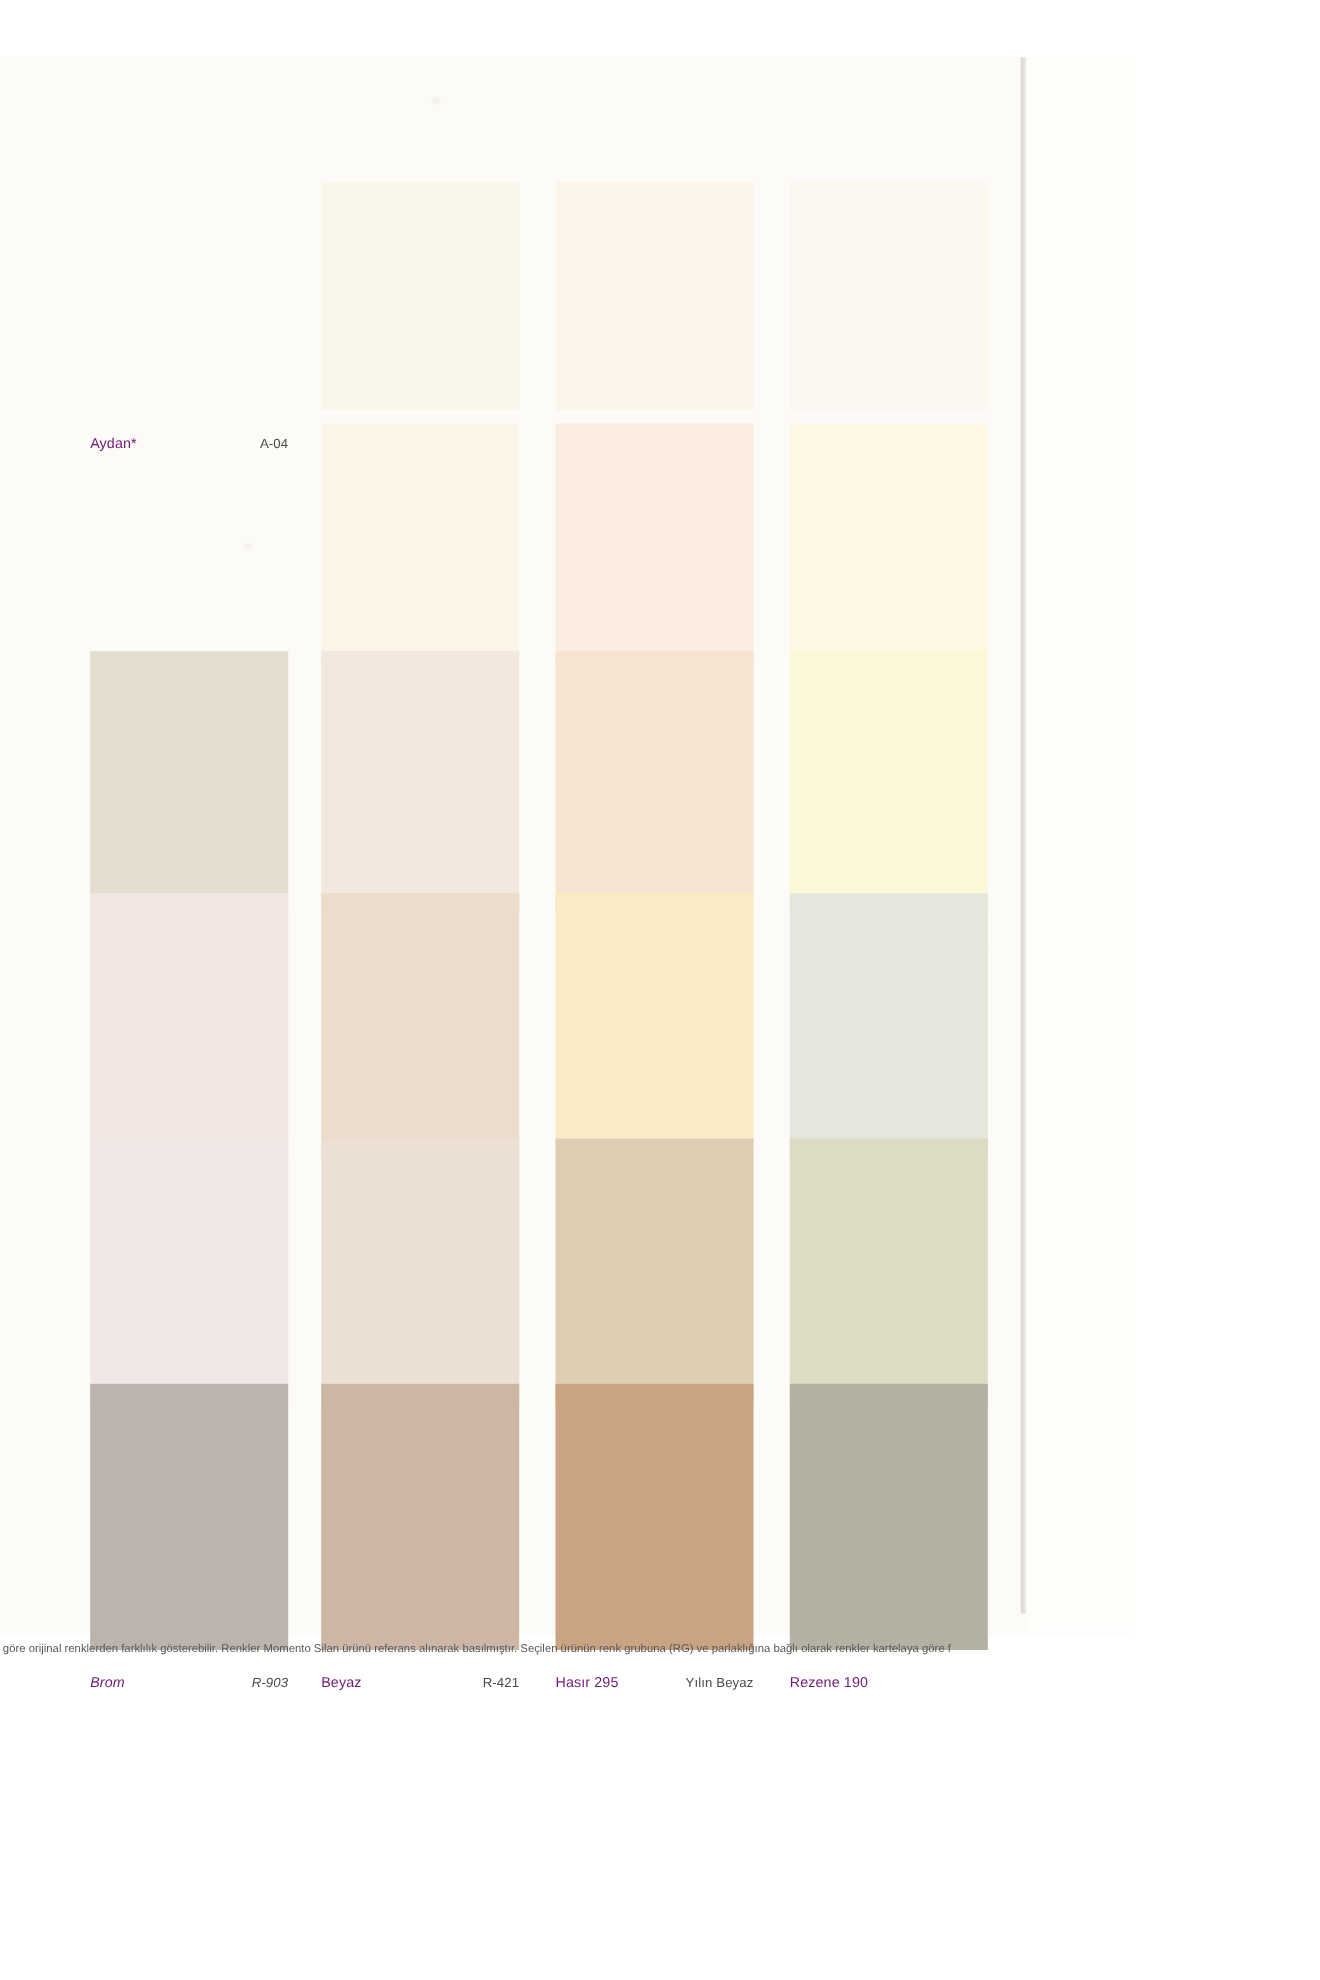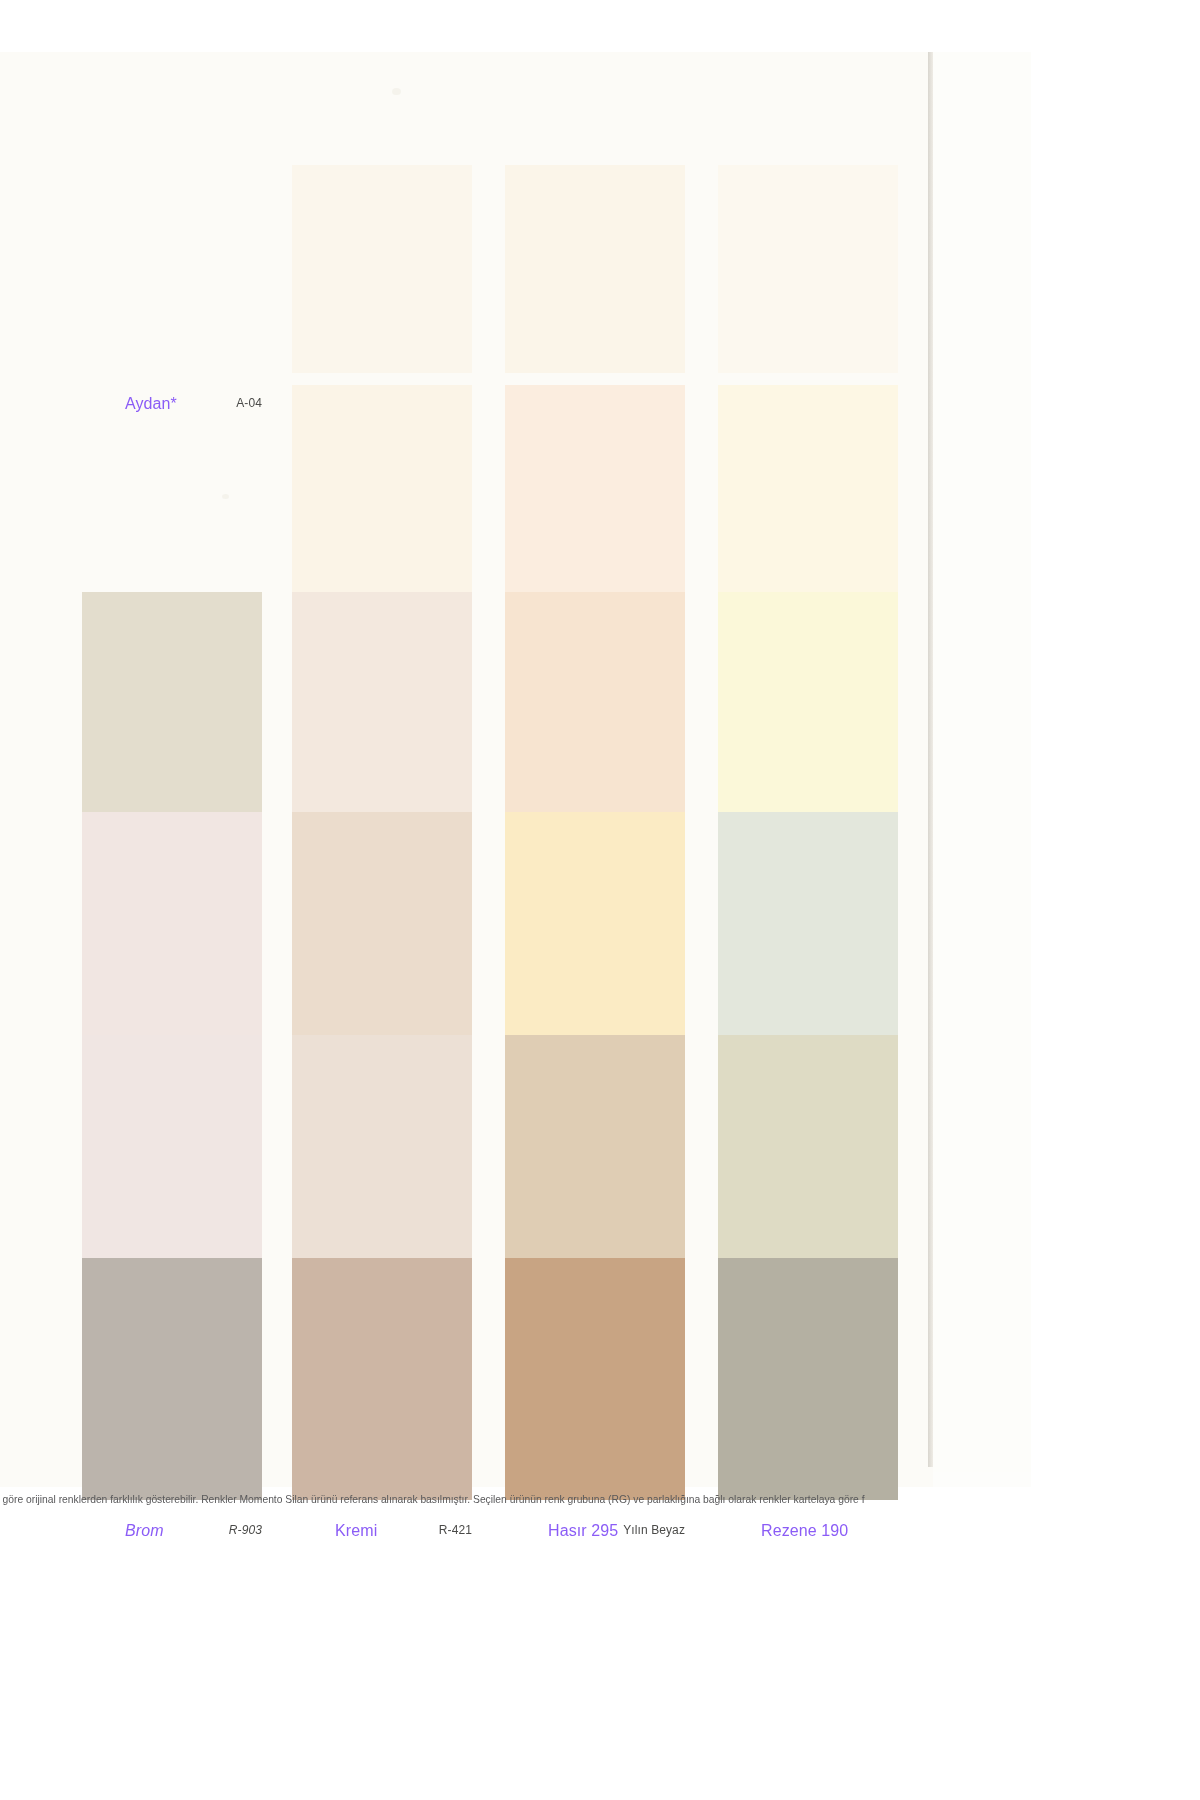--- a/index.html
+++ b/index.html
@@ -68,24 +68,23 @@
   }
   .labelline{
     position:absolute;
     left:0;
     width:180px;
     height:22px;
     white-space:nowrap;
   }
   .cname{
     position:absolute; left:0; top:0;
-    font-size:16px;
-    color:#8b5cf6;
+    font-size:13px;
+    color:#701a75;
     letter-spacing:.1px;
-    margin-left:43px;
   }
   .ccode{
     position:absolute; right:0; top:1px;
     font-size:12px;
     color:#4a4a48;
     letter-spacing:.1px;
   }
   .cmicro{
     position:absolute; top:5px;
     font-size:6px;
@@ -277,21 +276,21 @@
         <div class="cell" style="left: 82px;">
           <div class="swatch" style="position: absolute; left: 0px; top: 1258px; height: 242px; background: rgb(187, 180, 172);"></div>
           <div class="labelline" style="top: 1522px; font-style: italic;">
             <span class="cname">Brom</span>
             <span class="ccode">R-903</span>
           </div>
         </div>
         <div class="cell" style="left: 292px;">
           <div class="swatch" style="position: absolute; left: 0px; top: 1258px; height: 242px; background: rgb(205, 182, 164);"></div>
           <div class="labelline" style="top: 1522px;">
-            <span class="cname">Kremi</span>
+            <span class="cname">Beyaz</span>
             <span class="ccode">R-421</span>
           </div>
         </div>
         <div class="cell" style="left: 505px;">
           <div class="swatch" style="position: absolute; left: 0px; top: 1258px; height: 242px; background: rgb(200, 164, 131);"></div>
           <div class="labelline" style="top: 1522px;">
             <span class="cname">Hasır 295</span>
             <span class="ccode">Yılın Beyaz</span>
           </div>
         </div>

